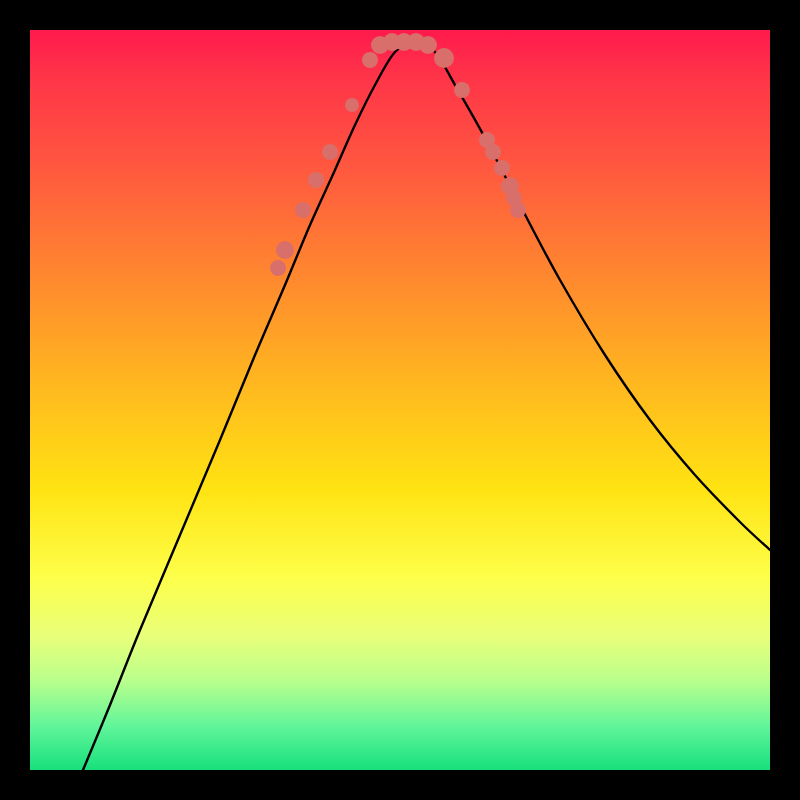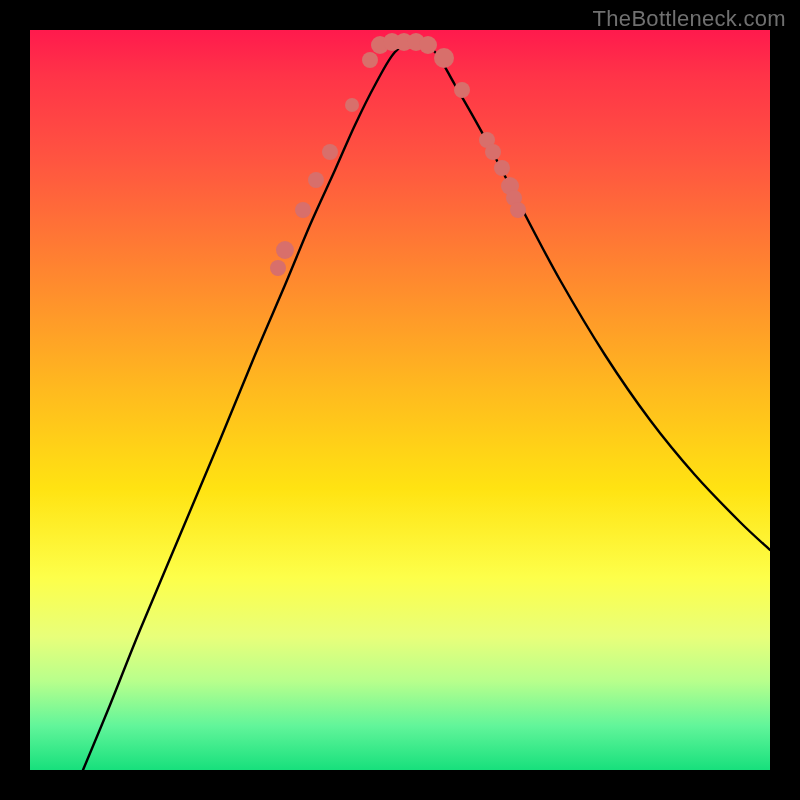--- a/index.html
+++ b/index.html
@@ -82,14 +82,13 @@
           <circle cx="432" cy="60" r="8" fill="#d86f6b"></circle>
           <circle cx="457" cy="110" r="8" fill="#d86f6b"></circle>
           <circle cx="463" cy="122" r="8" fill="#d86f6b"></circle>
           <circle cx="472" cy="138" r="8" fill="#d86f6b"></circle>
           <circle cx="480" cy="156" r="9" fill="#d86f6b"></circle>
           <circle cx="484" cy="168" r="8" fill="#d86f6b"></circle>
           <circle cx="488" cy="180" r="8" fill="#d86f6b"></circle>
         </g>
     </svg>
   </div>
-  <div class="watermark">TheBottleneck.com</div>
 </div>
 
 </body></html>

